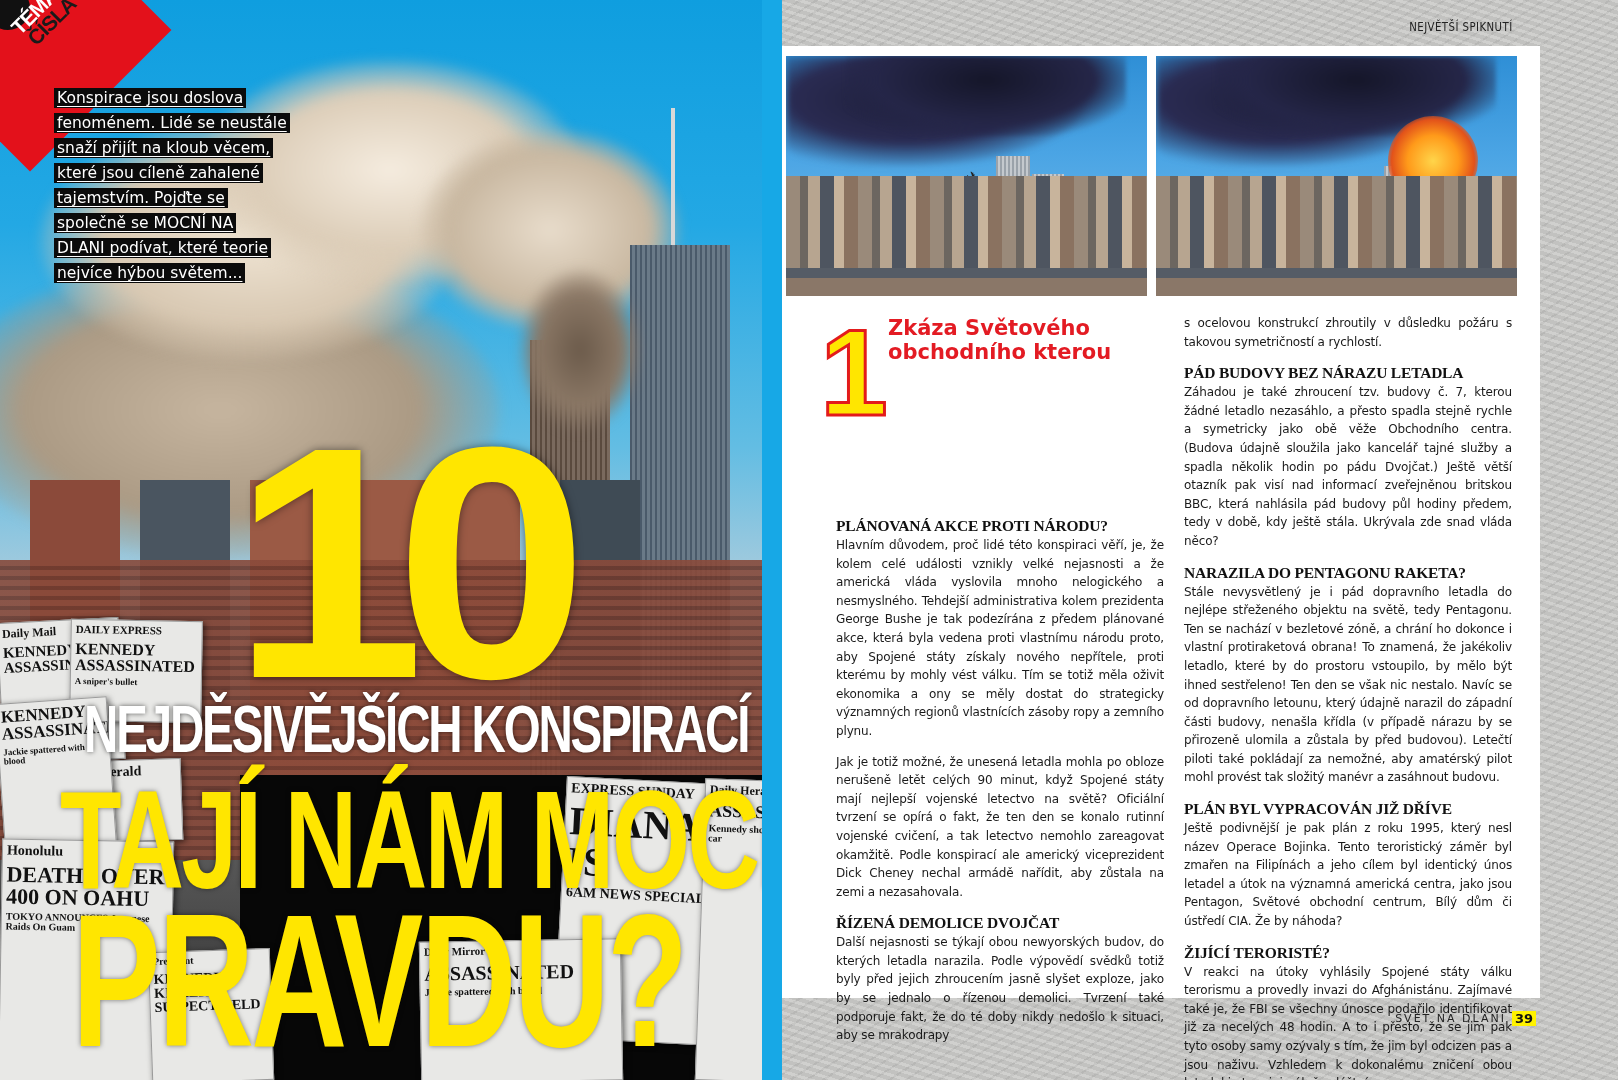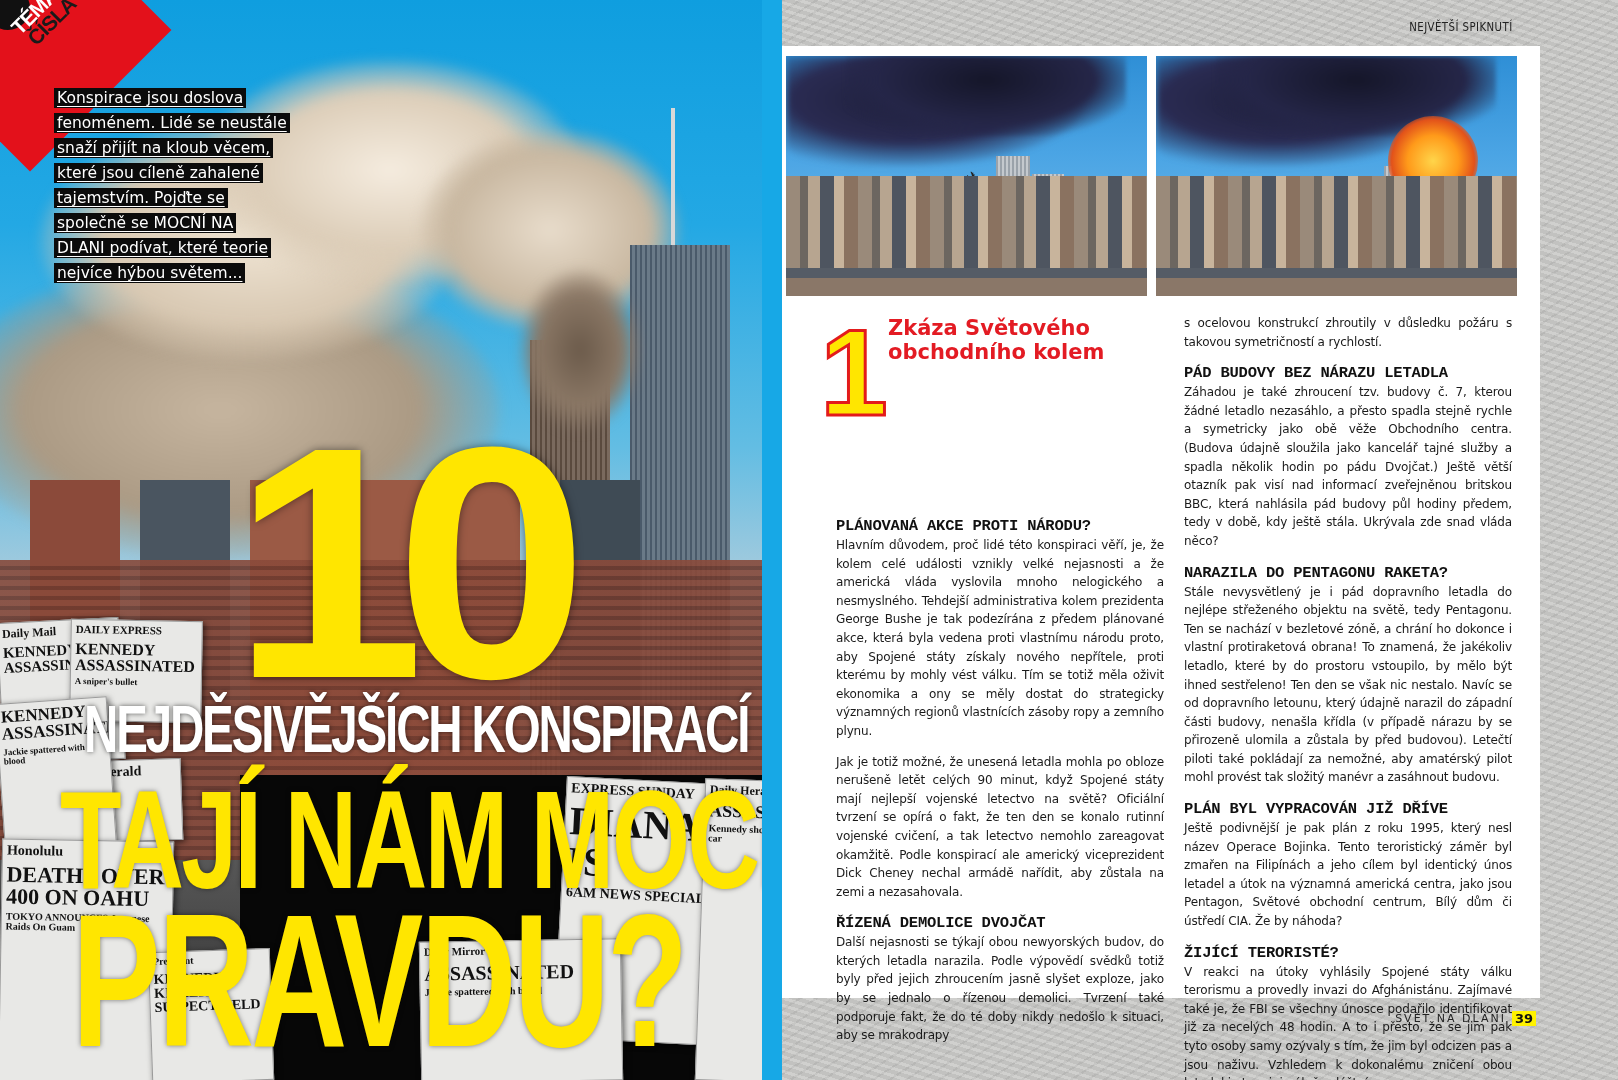--- a/index.html
+++ b/index.html
@@ -86,21 +86,21 @@
   .article { position:absolute; top:300px; left:0; width:758px; height:700px; }
   .num-one { position:absolute; left:38px; top:12px; font-family:"Liberation Sans", sans-serif; font-weight:bold; font-size:122px; line-height:1; color:#ffe600; -webkit-text-stroke:3px #e31b1b; letter-spacing:-4px; }
   .art-title { position:absolute; left:106px; top:16px; width:300px; font-family:"DejaVu Sans", sans-serif; font-weight:bold; font-size:21px; line-height:24px; color:#e31b23; }
   .art-sub { position:absolute; left:106px; top:66px; width:300px; font-family:"DejaVu Sans", sans-serif; font-size:19px; line-height:24px; color:#1a1a1a; }
   .o-co-jde { position:absolute; left:52px; top:146px; width:330px; padding:4px 8px; background:#fff200; font-family:"DejaVu Sans", sans-serif; font-size:11.4px; line-height:18px; font-weight:bold; color:#111; letter-spacing:-.2px; }
   .o-co-jde .lbl { color:#e31b23; }
 
   .col { position:absolute; width:328px; font-family:"DejaVu Sans", sans-serif; color:#1a1a1a; }
   .col-1 { left:54px; top:216px; }
   .col-2 { left:402px; top:14px; }
-  .col h3 { margin:0; font-family:Liberation Mono, monospace; font-weight:bold; font-size:15.5px; line-height:20px; letter-spacing:-.2px; color:#111; }
+  .col h3 { margin:0; font-family:Liberation Serif, serif; font-weight:bold; font-size:15.5px; line-height:20px; letter-spacing:-.2px; color:#111; }
   .col p { margin:0 0 12px 0; font-size:12px; line-height:18.6px; text-align:justify; letter-spacing:-.15px; }
   .end-mark { display:inline-block; width:0; height:0; border-top:5px solid transparent; border-bottom:5px solid transparent; border-left:6px solid #bbb; margin-left:8px; vertical-align:middle; }
 
   .footer { position:absolute; right:82px; top:1011px; display:flex; align-items:center; gap:6px; }
   .footer-mag { font-family:"DejaVu Sans", sans-serif; font-size:11px; letter-spacing:2px; color:#222; }
   .footer-page { font-family:"DejaVu Sans", sans-serif; font-weight:bold; font-size:13px; color:#111; background:#fff200; padding:0 3px; }
 </style>
 </head>
 <body>
 
@@ -210,21 +210,21 @@
     <div class="ph-tower" style="left:228px;top:110px;width:34px;height:130px"></div>
     <div class="ph-tower" style="left:262px;top:120px;width:32px;height:120px"></div>
     <div class="ph-fire"></div>
     <div class="ph-skyline"></div>
     <div class="ph-bridge"></div>
     <div class="ph-water"></div>
   </div>
 
   <div class="article">
     <div class="num-one">1</div>
-    <div class="art-title">Zkáza Světového obchodního kolem</div>
+    <div class="art-title">Zkáza Světového obchodního kterou</div>
 
     <div class="col col-1">
       <h3>PLÁNOVANÁ AKCE PROTI NÁRODU?</h3>
       <p>Hlavním důvodem, proč lidé této konspiraci věří, je, že kolem celé události vznikly velké nejasnosti a že americká vláda vyslovila mnoho nelogického a nesmyslného. Tehdejší administrativa kolem prezidenta George Bushe je tak podezírána z předem plánované akce, která byla vedena proti vlastnímu národu proto, aby Spojené státy získaly nového nepřítele, proti kterému by mohly vést válku. Tím se totiž měla oživit ekonomika a ony se měly dostat do strategicky významných regionů vlastnících zásoby ropy a zemního plynu.</p>
       <p>Jak je totiž možné, že unesená letadla mohla po obloze nerušeně letět celých 90 minut, když Spojené státy mají nejlepší vojenské letectvo na světě? Oficiální tvrzení se opírá o fakt, že ten den se konalo rutinní vojenské cvičení, a tak letectvo nemohlo zareagovat okamžitě. Podle konspirací ale americký viceprezident Dick Cheney nechal armádě nařídit, aby zůstala na zemi a nezasahovala.</p>
       <h3>ŘÍZENÁ DEMOLICE DVOJČAT</h3>
       <p>Další nejasnosti se týkají obou newyorských budov, do kterých letadla narazila. Podle výpovědí svědků totiž byly před jejich zhroucením jasně slyšet exploze, jako by se jednalo o řízenou demolici. Tvrzení také podporuje fakt, že do té doby nikdy nedošlo k situaci, aby se mrakodrapy</p>
     </div>
 
     <div class="col col-2">

